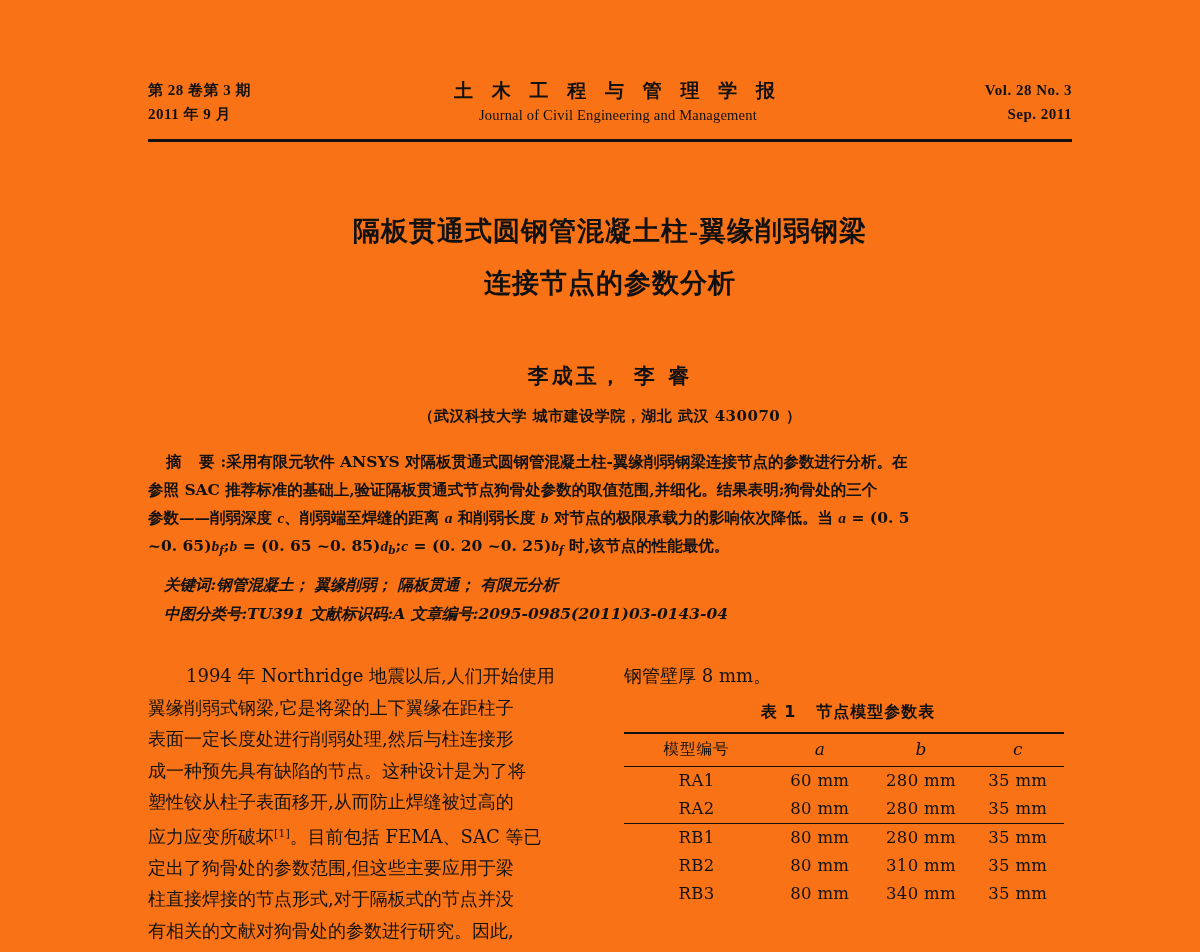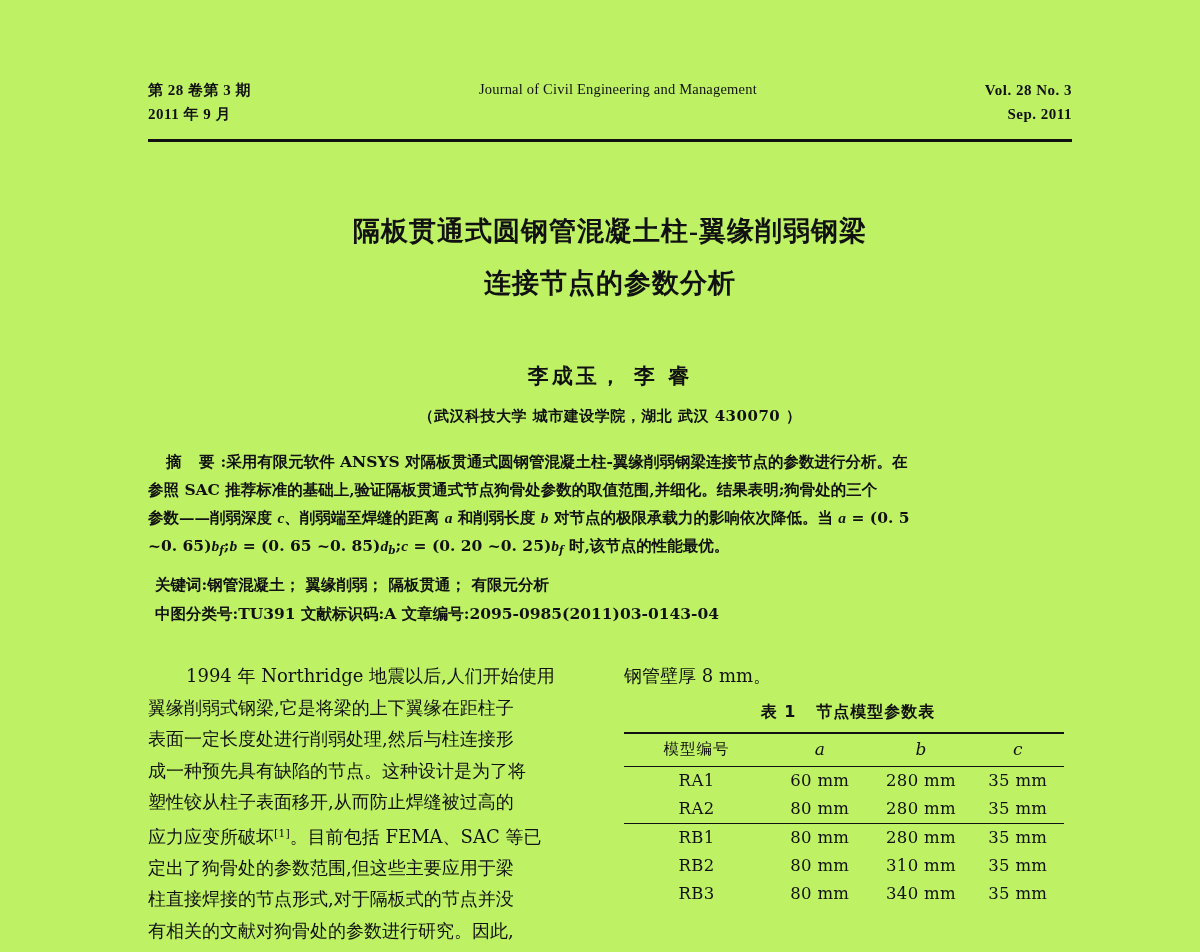--- a/index.html
+++ b/index.html
@@ -13,21 +13,21 @@
     overflow: hidden;
     font-family: "Liberation Serif", "DejaVu Serif", serif;
     color: #111111;
     position: relative;
   }
   .page {
     position: absolute;
     left: 0; top: 0;
     width: 1200px;
     height: 952px;
-    background: #bef264;
+    background: #f97316;
   }
 
   
   .runhead {
     position: absolute;
     left: 148px;
     top: 78px;
     width: 924px;
     display: flex;
     justify-content: space-between;
@@ -120,23 +120,24 @@
     letter-spacing: 0px;
     white-space: nowrap;
   }
   .abs-label {
     font-weight: bold;
     letter-spacing: 6px;
     margin-left: 18px;
   }
   .kw-block {
     position: absolute;
-    left: 155px;
+    left: 164px;
     top: 570px;
     width: 924px;
+    font-style: italic;
   }
   .kw-line {
     font-family: "DejaVu Serif", "Liberation Serif", serif;
     font-size: 15.5px;
     line-height: 29px;
     font-weight: bold;
     white-space: nowrap;
   }
   .it { font-style: italic; font-family: "Liberation Serif", "DejaVu Serif", serif; }
   .sub { font-size: 0.68em; vertical-align: -0.32em; font-style: italic; }
@@ -214,20 +215,21 @@
 <body>
 
 <div class="page">
 
   <div class="runhead">
     <div class="runhead-left">
       <div>第 28 卷第 3 期</div>
       <div>2011 年 9 月</div>
     </div>
     <div class="runhead-center">
+      <div class="journal-cn">土 木 工 程 与 管 理 学 报</div>
       <div class="journal-en">Journal of Civil Engineering and Management</div>
     </div>
     <div class="runhead-right">
       <div>Vol. 28  No. 3</div>
       <div>Sep. 2011</div>
     </div>
   </div>
   <div class="head-rule"></div>
 
   <div class="title-block">

